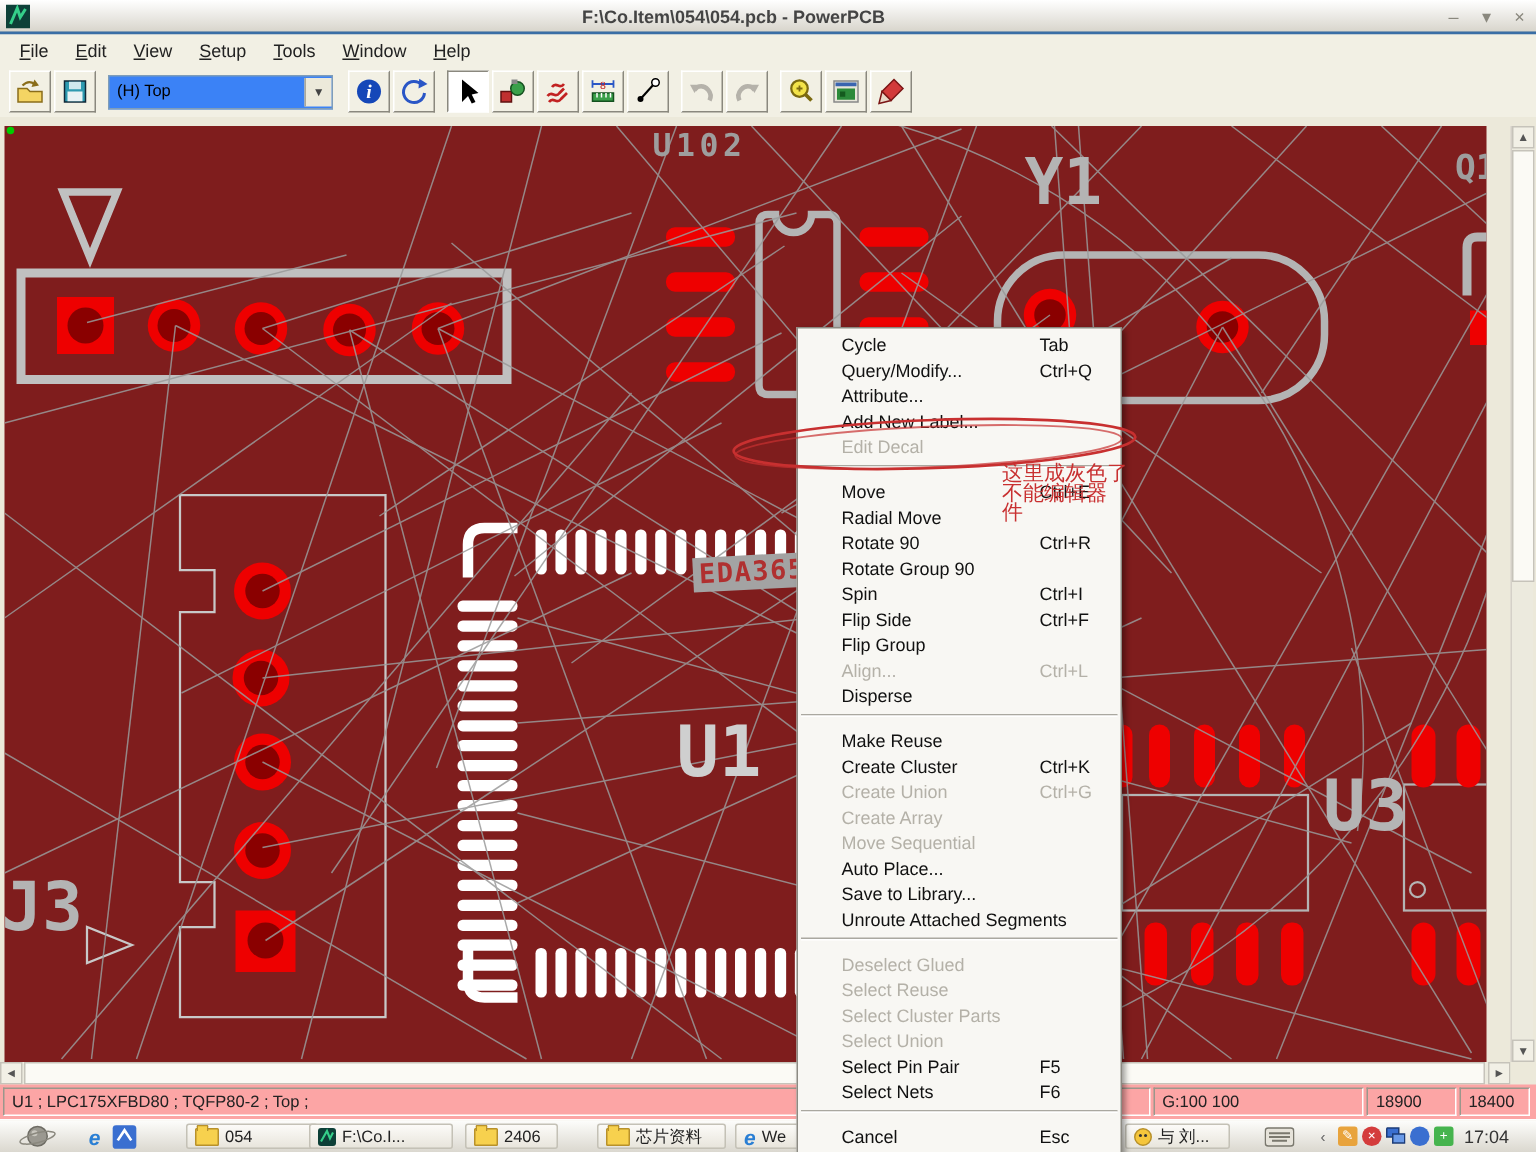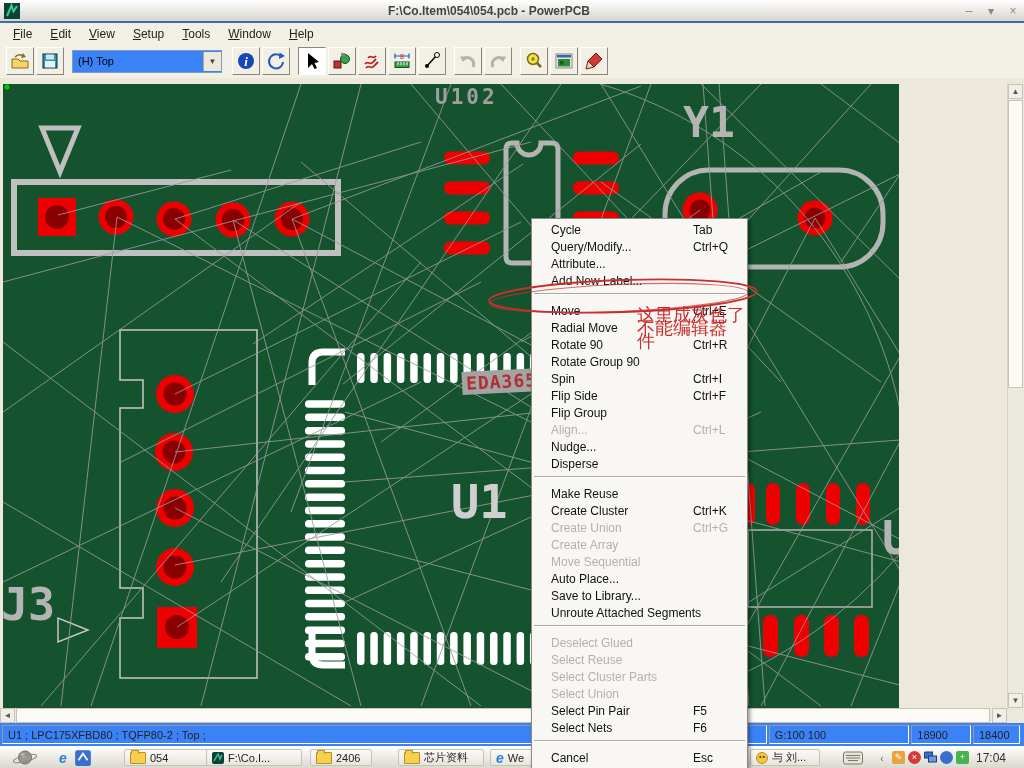--- a/index.html
+++ b/index.html
@@ -29,21 +29,21 @@
     display:flex;align-items:center;justify-content:center;flex:none}
   .tbtn.pressed{background:#ffffff;border-color:#8a887e #ffffff #ffffff #8a887e}
   .tsep{width:6px;height:26px;flex:none}
   .combo{width:148px;height:21px;background:#3b82f6;border:1px solid #7f9db9;margin:0 10px 0 6px;
     display:flex;align-items:center;font-size:11px;color:#000;flex:none}
   .combo .val{padding-left:5px;flex:1}
   .combo .arrowbox{width:17px;height:19px;background:#ece9da;border-left:1px solid #aca899;
     display:flex;align-items:center;justify-content:center;font-size:8px;color:#444}
 
   
-  .canvas{position:absolute;left:3px;top:84px;width:896px;height:624px;background:#14532d;
+  .canvas{position:absolute;left:3px;top:84px;width:988px;height:624px;background:#7f1d1d;
     overflow:hidden;z-index:1}
   .canvas svg{position:absolute;left:0;top:0}
   .pcb-label{position:absolute;color:#b4b4b4;font-family:"DejaVu Sans Mono",monospace;
     font-weight:bold;white-space:nowrap;line-height:1}
   .lbl-u102{left:432px;top:3px;font-size:21px;letter-spacing:3px;color:#9e9e9e}
   .lbl-y1{left:680px;top:17px;font-size:43px}
   .lbl-q1{left:967px;top:17px;font-size:23px;color:#9e9e9e}
   .lbl-u1{left:448px;top:394px;font-size:47px;color:#cfcfcf}
   .lbl-u3{left:879px;top:430px;font-size:47px}
   .lbl-j3{left:-2px;top:498px;font-size:45px}
@@ -55,21 +55,21 @@
   .vscroll{position:absolute;left:1007px;top:84px;width:15px;height:624px;background:#eceade;
     border-left:1px solid #d4d0c8;box-sizing:border-box;z-index:5}
   .hscroll{position:absolute;left:0;top:708px;width:1007px;height:15px;background:#eceade;z-index:5}
   .sb-btn{position:absolute;width:15px;height:15px;background:#f2f0e6;border:1px solid #c6c3ba;
     box-sizing:border-box;display:flex;align-items:center;justify-content:center;
     font-size:8px;color:#555;line-height:1}
   .sb-thumb{position:absolute;background:#fbfaf5;border:1px solid #c6c3ba;box-sizing:border-box}
   .corner{position:absolute;left:1007px;top:708px;width:17px;height:15px;background:#ece9da;z-index:5}
 
   
-  .statusbar{position:absolute;left:0;top:723px;width:1024px;height:23px;background:#3b82f6;
+  .statusbar{position:absolute;left:0;top:723px;width:1024px;height:23px;background:#fca5a5;
     display:flex;align-items:center;padding:0 2px;box-sizing:border-box;font-size:11px;
     color:#222;z-index:10}
   .sfield{height:19px;border:1px solid;border-color:#9a978c #ffffff #ffffff #9a978c;
     display:flex;align-items:center;padding:0 5px;box-sizing:border-box;margin-right:2px;
     white-space:nowrap;overflow:hidden}
   .sf-sel{width:741px}
   .sf-a{width:42px}
   .sf-b{width:144px}
   .sf-c{width:61px;justify-content:flex-start}
   .sf-d{width:48px}
@@ -90,32 +90,32 @@
     justify-content:center}
   .tray-ic{position:absolute;top:4px;width:13px;height:13px;border-radius:2px;
     display:flex;align-items:center;justify-content:center;font-size:9px;color:#fff;line-height:1}
   .clock{position:absolute;top:4px;left:976px;font-size:12px;color:#333}
 
   
   .ctxmenu{position:absolute;left:531px;top:218px;width:215px;background:#f8f7f3;
     border:1px solid #8c8a82;box-shadow:2px 2px 4px rgba(0,0,0,.4);padding:2px 0;
     z-index:50;font-size:12px}
   .menu-row{position:relative;height:17px;display:flex;align-items:center;
-    padding-left:19px;color:#111;cursor:default}
+    padding-left:29px;color:#111;cursor:default}
   .menu-row .label{white-space:nowrap}
   .menu-row .shortcut{position:absolute;left:161px;white-space:nowrap}
   .menu-row.disabled{color:#b4b1a8}
   .menu-row.sep{height:9px;padding:0 2px;display:block}
   .menu-row.sep::before{content:"";display:block;margin-top:4px;height:0;
     border-top:1px solid #aaa8a0;border-bottom:1px solid #ffffff}
 
   
   .anno-svg{position:absolute;left:0;top:0;z-index:60;pointer-events:none}
-  .anno-text{position:absolute;left:637px;top:309px;z-index:61;color:#c83030;
-    font-size:18px;line-height:13px;white-space:nowrap;pointer-events:none}
+  .anno-text{position:absolute;left:668px;top:309px;z-index:61;color:#c83030;
+    font-size:14px;line-height:13px;white-space:nowrap;pointer-events:none}
   .anno-text .l2{}
 </style>
 </head>
 <body>
 
 <div class="titlebar">
   <svg class="appicon" width="16" height="16">
     <rect width="16" height="16" fill="#0d4038"></rect>
     <path d="M3,13 L7.5,2.5 L9.5,8.5 L13,3" stroke="#35d08a" stroke-width="2" fill="none"></path>
   </svg>
@@ -543,20 +543,24 @@
     <div class="menu-row">
       <span class="label">Attribute...</span>
       <span class="shortcut"></span>
     </div>
 
     <div class="menu-row">
       <span class="label">Add New Label...</span>
       <span class="shortcut"></span>
     </div>
 
+    <div class="menu-row disabled">
+      <span class="label">Edit Decal</span>
+      <span class="shortcut"></span>
+    </div>
 
     <div class="menu-row sep">
       
       
     </div>
 
     <div class="menu-row">
       <span class="label">Move</span>
       <span class="shortcut">Ctrl+E</span>
     </div>
@@ -589,24 +593,20 @@
     <div class="menu-row">
       <span class="label">Flip Group</span>
       <span class="shortcut"></span>
     </div>
 
     <div class="menu-row disabled">
       <span class="label">Align...</span>
       <span class="shortcut">Ctrl+L</span>
     </div>
 
-    <div class="menu-row">
-      <span class="label">Nudge...</span>
-      <span class="shortcut"></span>
-    </div>
 
     <div class="menu-row">
       <span class="label">Disperse</span>
       <span class="shortcut"></span>
     </div>
 
     <div class="menu-row sep">
       
       
     </div>

